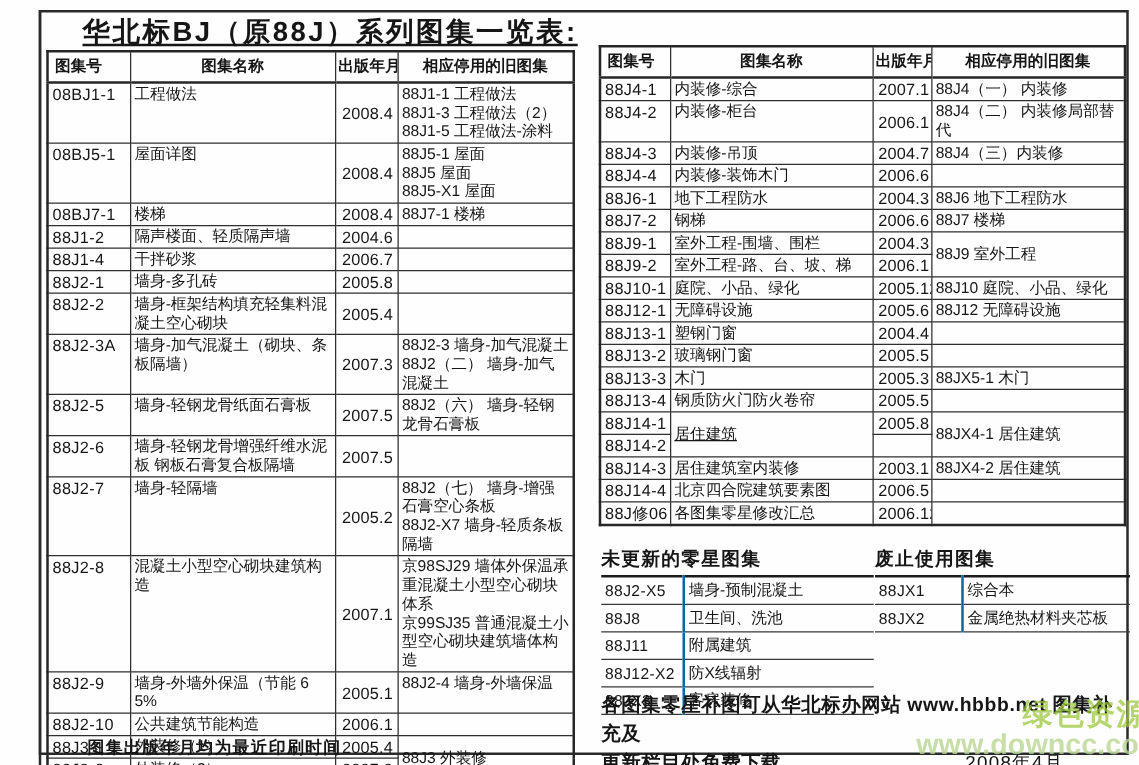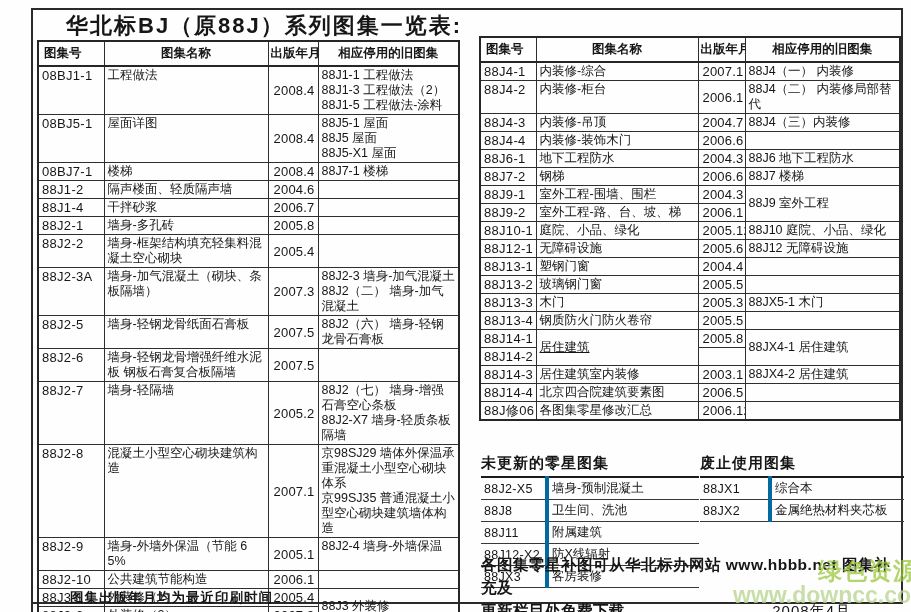--- a/index.html
+++ b/index.html
@@ -2,39 +2,39 @@
 <html><head>
 <meta charset="utf-8">
 <style>
   * { margin:0; padding:0; box-sizing:border-box; }
   body { width:911px; height:612px; background:#ffffff; font-family:"Liberation Sans","DejaVu Sans",sans-serif; color:#161616; }
   .page { position:relative; width:911px; height:612px; overflow:hidden; background:#fefefe; }
 
   .scan-frame { position:absolute; left:31px; top:8px; width:872px; height:596px; border:2px solid #2a2a2a; }
   .scan-edge-left { position:absolute; left:31px; top:8px; width:2px; height:604px; background:#2a2a2a; }
 
-  .page-title { position:absolute; left:66px; top:11px; font-size:22px; font-weight:bold; letter-spacing:2px; white-space:nowrap; }
+  .page-title { position:absolute; left:66px; top:11px; font-size:22px; font-weight:bold; letter-spacing:2px; white-space:nowrap;text-decoration:underline; }
 
   table.atlas { position:absolute; border-collapse:collapse; table-layout:fixed; border:2px solid #262626; }
   table.atlas th { border:1px solid #2e2e2e; border-bottom:2px solid #262626; font-size:12.5px; font-weight:bold; padding:3px 2px; white-space:nowrap; overflow:hidden; }
   table.atlas th:first-child { text-align:left; padding-left:5px; }
   table.atlas td { border:1px solid #2e2e2e; font-size:12.5px; line-height:15px; padding:1px 3px; vertical-align:top; white-space:pre-line; word-break:break-all; overflow:hidden; }
   table.atlas td[data-name="cell-no"] { white-space:nowrap; font-size:13px; padding-left:3px; letter-spacing:0.3px; }
   table.atlas td[data-name="cell-date"] { white-space:nowrap; font-size:13px; text-align:right; vertical-align:middle; padding-left:4px; letter-spacing:0.2px; }
   #left-table { left:37px; top:40px; width:421px; }
   #right-table { left:479px; top:36px; width:420px; }
   #right-table tr { height:18px; }
 
   .footnote-left { position:absolute; left:70px; top:589px; font-size:13.5px; font-weight:bold; letter-spacing:1px; }
 
-  .mini-list { position:absolute;margin-top:16px; }
+  .mini-list { position:absolute; }
   .mini-list .mini-title { font-size:15px; font-weight:bold; letter-spacing:1px; margin-bottom:3px; }
   table.mini { border-collapse:collapse; table-layout:fixed; border-top:2px solid #1c1c1c; }
   table.mini td { border-bottom:1px solid #383838; font-size:12.5px; padding:2px 3px; white-space:nowrap; overflow:hidden; height:18px; }
-  table.mini td:first-child { border-right:4px solid #0369a1; letter-spacing:0.3px; }
+  table.mini td:first-child { border-right:2px solid #0369a1; letter-spacing:0.3px; }
   #pending-list { left:481px; top:438px; }
   #pending-list table.mini { width:218px; }
   #obsolete-list { left:700px; top:438px; }
   #obsolete-list table.mini { width:204px; }
 
   .download-note { position:absolute; left:481px; top:553px; width:422px; font-size:15.5px; font-weight:bold; line-height:23px; letter-spacing:0.5px; }
   .download-note .line2 { display:flex; }
   .pub-date { font-weight:normal; font-size:15px; margin-left:auto; margin-right:52px; letter-spacing:1px; }
 
   .watermark-text { position:absolute; left:786px; top:555px; font-size:24px; font-weight:bold; letter-spacing:1px; opacity:0.75; white-space:nowrap; pointer-events:none; }

